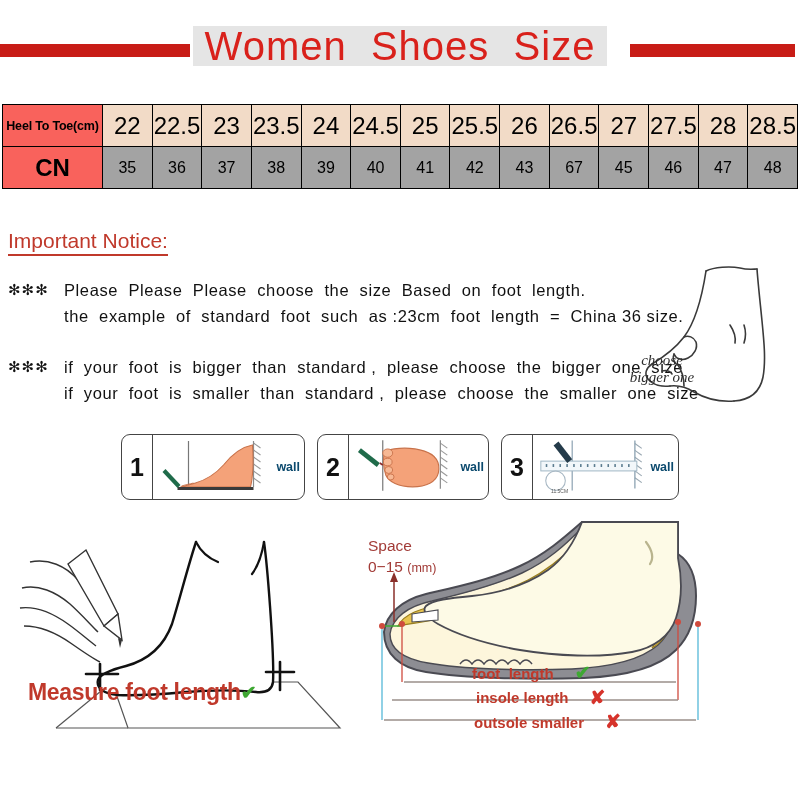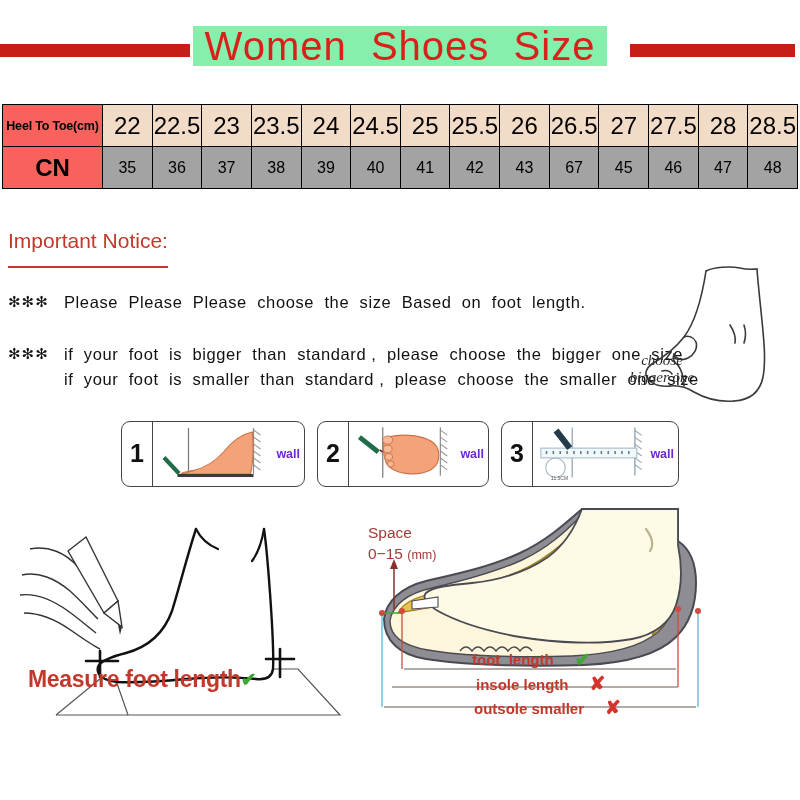--- a/index.html
+++ b/index.html
@@ -31,21 +31,21 @@
   .header-title {
     font-size: 40px;
     color: #d9211b;
     letter-spacing: 1px;
     white-space: pre;
     font-weight: 400;
     line-height: 1;
     position: relative;
     z-index: 2;
     padding: 0 12px;
-    background: #86efac;
+    background: #e5e5e5;
   }
 
   
   .table-wrap { padding: 12px 2px; }
   table.size-table {
     width: 796px;
     border-collapse: collapse;
     table-layout: fixed;
     margin: 0 auto;
   }
@@ -73,21 +73,21 @@
     font-size: 16px;
   }
 
   
   .notice { position: relative; padding: 28px 0 0 8px; }
   .notice-title {
     display: inline-block;
     color: #c0392b;
     font-size: 21px;
     border-bottom: 2px solid #c0392b;
-    padding-bottom: 14px;
+    padding-bottom: 2px;
     line-height: 1.1;
   }
   .notice-block { margin-top: 22px; }
   .notice-line {
     display: flex;
     font-size: 16.5px;
     color: #111;
     line-height: 1.55;
     white-space: pre;
     letter-spacing: 0.6px;
@@ -155,21 +155,21 @@
     font-family: "Liberation Sans", sans-serif;
   }
   .step-art { position: relative; flex: 1; }
   .step-wall-label {
     position: absolute;
     right: 4px;
     top: 50%;
     transform: translateY(-50%);
     font-size: 12.5px;
     font-weight: bold;
-    color: #6d28d9;
+    color: #0c4a6e;
   }
   .step-ruler-label {
     position: absolute;
     left: 18px;
     bottom: 5px;
     font-size: 5px;
     color: #555;
   }
 
   
@@ -277,20 +277,24 @@
 </div>
 
 <div class="notice">
   <div class="notice-title">Important Notice:</div>
 
   <div class="notice-block">
     <div class="notice-line">
       <span class="notice-stars">✻✻✻</span>
       <span>Please  Please  Please  choose  the  size  Based  on  foot  length.</span>
     </div>
+    <div class="notice-line indent">
+      <span class="notice-stars">✻✻✻</span>
+      <span>the  example  of  standard  foot  such  as :23cm  foot  length  =  China 36 size.</span>
+    </div>
   </div>
 
   <div class="notice-block second">
     <div class="notice-line">
       <span class="notice-stars">✻✻✻</span>
       <span>if  your  foot  is  bigger  than  standard ,  please  choose  the  bigger  one  size</span>
     </div>
     <div class="notice-line indent">
       <span class="notice-stars">✻✻✻</span>
       <span>if  your  foot  is  smaller  than  standard ,  please  choose  the  smaller  one  size</span>

